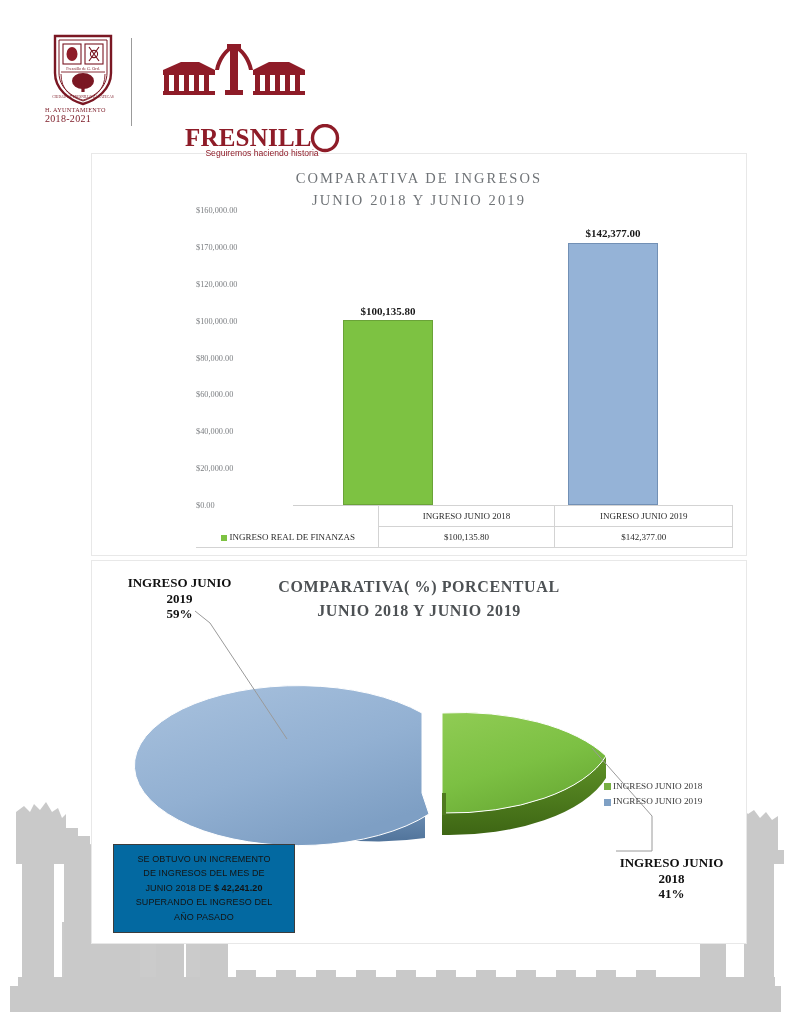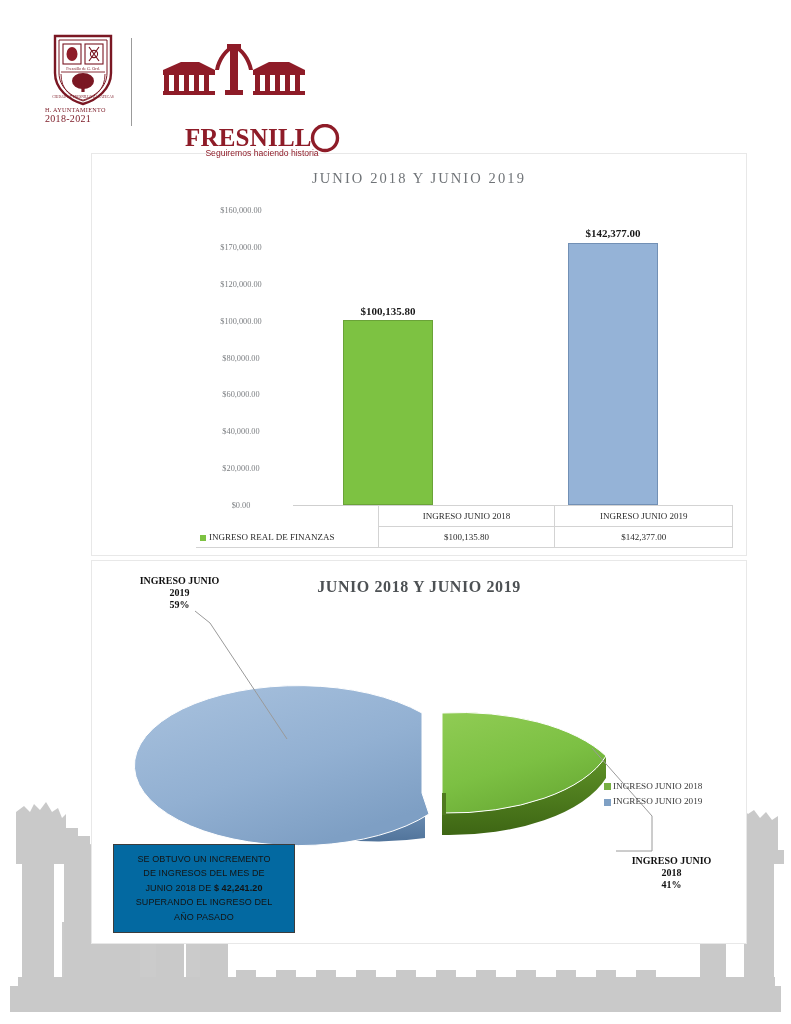--- a/index.html
+++ b/index.html
@@ -98,21 +98,21 @@
   }
   .y-axis {
     position: absolute;
     left: 104px; top: 0;
     width: 90px; height: 295px;
   }
   .y-tick {
     position: absolute;
     right: 0;
     width: 90px;
-    text-align: center;
+    text-align: left;
     font-family: "Liberation Serif", serif;
     font-size: 8.3px;
     color: #7a7d80;
     transform: translateY(-50%);
     white-space: nowrap;
   }
   #plot-area {
     position: absolute;
     left: 201px; top: 0;
     width: 440px; height: 295px;
@@ -151,21 +151,21 @@
     font-size: 9px;
     color: #2b2b2b;
   }
   #data-table td {
     border: 1px solid #d3d3d3;
     padding: 3px 2px;
     text-align: center;
     height: 14px;
   }
   #data-table td.series-name {
-    text-align: left;
+    text-align: center;
     padding-left: 4px;
     white-space: nowrap;
     border-left: none;
     border-top: none;
   }
   #data-table tr.header-row td.series-name {
     border: none;
   }
   .legend-swatch {
     display: inline-block;
@@ -176,21 +176,21 @@
 
   
   #pie-stage {
     position: absolute;
     left: 0; top: 0;
     width: 656px; height: 384px;
   }
   .callout-label {
     position: absolute;
     font-family: "Liberation Serif", serif;
-    font-size: 10px;
+    font-size: 13px;
     font-weight: bold;
     color: #111111;
     text-align: center;
     line-height: 1.2;
     white-space: nowrap;
   }
   .callout-label span { display: block; }
 
   #pie-legend {
     position: absolute;
@@ -356,20 +356,21 @@
         <circle cx="142" cy="14" r="12.5" fill="none" stroke="#8E1C28" stroke-width="3.4"></circle>
         <text x="79" y="32" font-family="Liberation Sans, sans-serif" font-size="8.6" fill="#8E1C28" text-anchor="middle">Seguiremos haciendo historia</text>
       </svg>
     </div>
   </div>
 </div>
 
 <div class="chart-card" id="chart-card-bar">
 
   <div class="chart-title">
+    <span class="t1">COMPARATIVA DE INGRESOS</span>
     <span class="t2">JUNIO 2018  Y JUNIO  2019</span>
   </div>
 
   <div id="bar-plot">
 
     <div class="y-axis">
       <div class="y-tick" style="top:0px;">$160,000.00</div>
       <div class="y-tick" style="top:36.9px;">$170,000.00</div>
       <div class="y-tick" style="top:73.8px;">$120,000.00</div>
       <div class="y-tick" style="top:110.6px;">$100,000.00</div>
@@ -405,20 +406,21 @@
       <td>$100,135.80</td>
       <td>$142,377.00</td>
     </tr>
   </tbody>
     </table>
 </div>
 
 <div class="chart-card" id="chart-card-pie">
 
   <div class="chart-title" style="color:#4d5154; font-weight:bold; letter-spacing:.6px; font-size:16px;">
+    <span class="t1">COMPARATIVA( %) PORCENTUAL</span>
     <span class="t2">JUNIO  2018 Y  JUNIO  2019</span>
   </div>
 
   <div id="pie-stage">
 
     <svg width="656" height="384" viewBox="0 0 656 384" style="position:absolute;left:0;top:0;">
       <defs>
         <linearGradient id="blueTop" x1="0" y1="0" x2="0.6" y2="1">
           <stop offset="0%" stop-color="#A9C2DE"></stop>
           <stop offset="60%" stop-color="#92B0D2"></stop>

